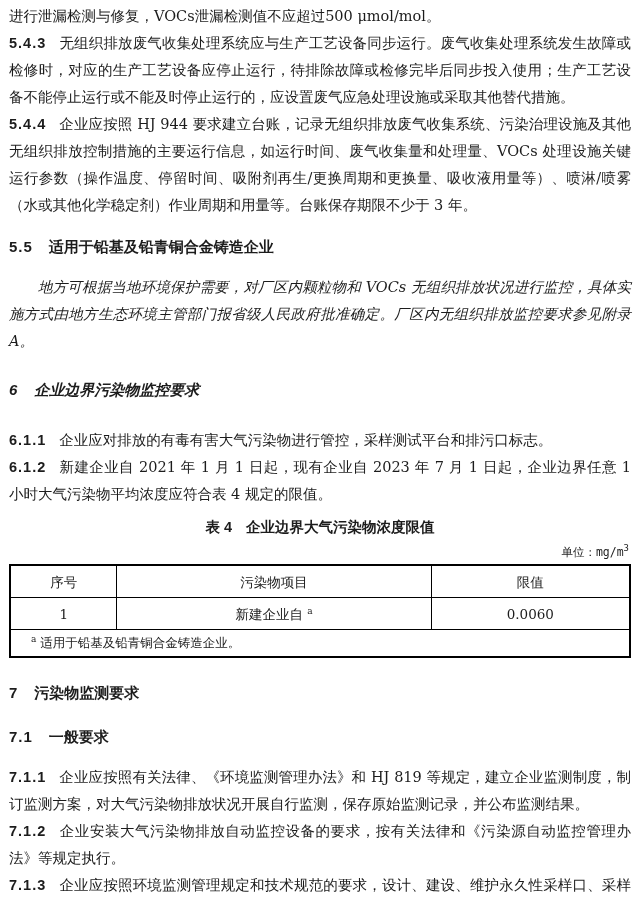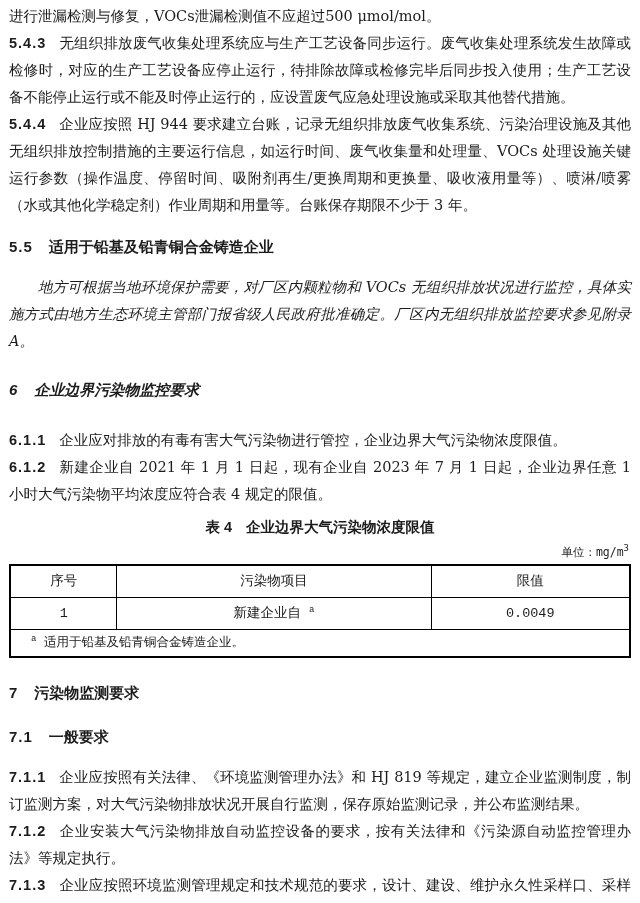--- a/index.html
+++ b/index.html
@@ -57,21 +57,20 @@
     font-size: 13.5px;
     table-layout: fixed;
   }
   table.limits th, table.limits td {
     border: 1px solid #000;
     text-align: center;
     padding: 0 4px;
     font-weight: normal;
     height: 31px;
     line-height: 20px;
-    font-family: Liberation Mono, monospace;
   }
   table.limits .col-no   { width: 16.5%; }
   table.limits .col-item { width: 51.5%; }
   table.limits .col-lim  { width: 32%; }
   table.limits td.footnote-cell {
     text-align: left;
     font-size: 12.5px;
     padding-left: 20px;
     height: 26px;
   }
@@ -86,41 +85,41 @@
 <p class="clause"><span class="num">5.4.3</span><span>无组织排放废气收集处理系统应与生产工艺设备同步运行。废气收集处理系统发生故障或检修时，对应的生产工艺设备应停止运行，待排除故障或检修完毕后同步投入使用；生产工艺设备不能停止运行或不能及时停止运行的，应设置废气应急处理设施或采取其他替代措施。</span></p>
 
 <p class="clause"><span class="num">5.4.4</span><span>企业应按照 HJ 944 要求建立台账，记录无组织排放废气收集系统、污染治理设施及其他无组织排放控制措施的主要运行信息，如运行时间、废气收集量和处理量、VOCs 处理设施关键运行参数（操作温度、停留时间、吸附剂再生/更换周期和更换量、吸收液用量等）、喷淋/喷雾（水或其他化学稳定剂）作业周期和用量等。台账保存期限不少于 3 年。</span></p>
 
 <div class="sec-heading h-55"><span class="num">5.5</span><span>适用于铅基及铅青铜合金铸造企业</span></div>
 
 <p class="indent1">地方可根据当地环境保护需要，对厂区内颗粒物和 VOCs 无组织排放状况进行监控，具体实施方式由地方生态环境主管部门报省级人民政府批准确定。厂区内无组织排放监控要求参见附录 A。</p>
 
 <div class="sec-heading h-6"><span class="num">6</span><span>企业边界污染物监控要求</span></div>
 
-<p class="clause"><span class="num">6.1.1</span><span>企业应对排放的有毒有害大气污染物进行管控，企业边界大气污染物浓度限值。</span></p>
+<p class="clause"><span class="num">6.1.1</span><span>企业应对排放的有毒有害大气污染物进行管控，采样测试平台和排污口标志。</span></p>
 
 <p class="clause"><span class="num">6.1.2</span><span>新建企业自 2021 年 1 月 1 日起，现有企业自 2023 年 7 月 1 日起，企业边界任意 1 小时大气污染物平均浓度应符合表 4 规定的限值。</span></p>
 
 <div class="table-title"><span class="tnum">表 4</span><span>企业边界大气污染物浓度限值</span></div>
 
 <div class="unit-line"><span>单位：mg/m</span><sup>3</sup></div>
 
 <table class="limits">
   <thead>
     <tr>
       <th class="col-no">序号</th>
       <th class="col-item">污染物项目</th>
       <th class="col-lim">限值</th>
     </tr>
   </thead>
   <tbody>
     <tr>
       <td>1</td>
       <td><span>新建企业自</span> <sup>a</sup></td>
-      <td>0.0049</td>
+      <td>0.0060</td>
     </tr>
     <tr>
       <td class="footnote-cell" colspan="3"><sup>a</sup> <span>适用于铅基及铅青铜合金铸造企业。</span></td>
     </tr>
   </tbody>
 </table>
 
 <div class="sec-heading h-7 after-table"><span class="num">7</span><span>污染物监测要求</span></div>
 
 <div class="sec-heading h-71"><span class="num">7.1</span><span>一般要求</span></div>

